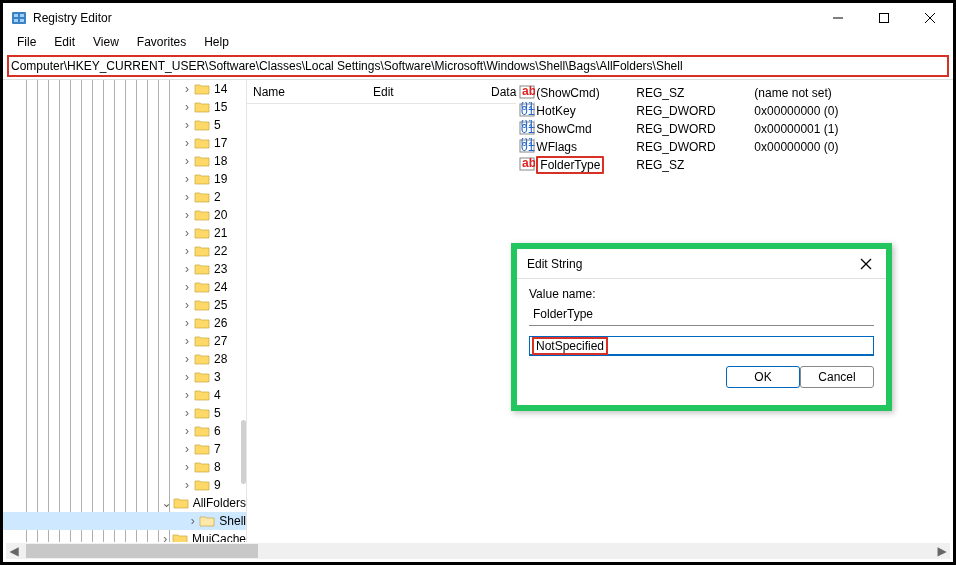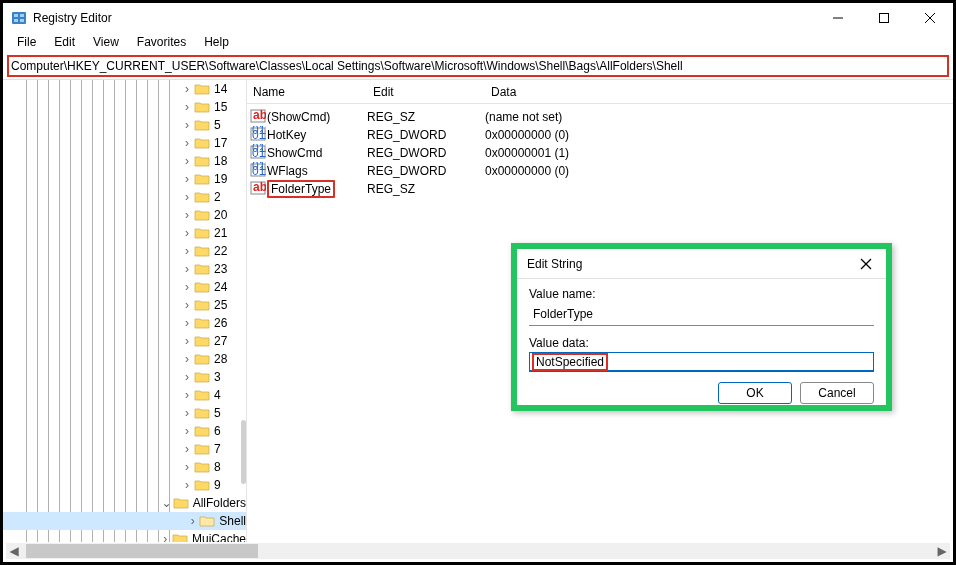--- a/index.html
+++ b/index.html
@@ -28,21 +28,21 @@
 .tree-row{height:18px;display:flex;align-items:center;padding-left:0;position:relative}
 .tree-row .indent{display:inline-block}
 .tree-row .chev{width:14px;display:inline-flex;justify-content:center;color:#666}
 .tree-row .folder{width:16px;height:14px;margin-right:4px;display:inline-flex}
 .tree-row.sel{background:#cde8ff}
 .tree-guides{position:absolute;left:0;top:0;height:100%;pointer-events:none}
 .tree-guides div{position:absolute;top:0;bottom:0;width:1px;background:#b0b0b0}
 .tree-divider{position:absolute;right:0;top:340px;height:64px;width:5px;background:#d0d0d0;border-radius:3px}
 
 
-.list{flex:1;display:flex;flex-direction:column;position:relative}
+.list{flex:1;display:flex;flex-direction:row;position:relative}
 .cols{display:flex;height:24px;align-items:center;border-bottom:1px solid #e5e5e5}
 .cols div{padding-left:6px}
 .col-name{width:120px}
 .col-type{width:118px}
 .col-data{flex:1}
 .rows{padding-top:2px}
 .row{display:flex;height:18px;align-items:flex-end}
 .row .ic{width:18px;display:inline-flex;justify-content:center;margin-left:2px}
 .row .nm{width:100px}
 .row .tp{width:118px}
@@ -57,21 +57,21 @@
 
 .dialog{position:absolute;left:508px;top:240px;width:381px;height:168px;background:#fff;border:6px solid #22c55e;box-shadow:2px 2px 6px rgba(0,0,0,.25)}
 .dlg-title{height:30px;display:flex;align-items:center;padding:0 10px;border-bottom:1px solid #e0e0e0}
 .dlg-title .t{flex:1}
 .dlg-title .x{width:20px;display:flex;justify-content:center}
 .dlg-body{padding:8px 12px 0 12px}
 .fld-label{margin-bottom:2px}
 .fld-name-box{border-bottom:1px solid #888;padding:4px 4px;margin-bottom:10px}
 .fld-data-box{border:1px solid #0067c0;border-top-width:1px;border-bottom:2px solid #0067c0;padding:2px 2px;height:20px;display:flex;align-items:center}
 .fld-data-box .hl{border:2px solid #d93025;padding:0 2px}
-.dlg-btns{display:flex;justify-content:flex-end;gap:8px;padding:10px 12px}
+.dlg-btns{display:flex;justify-content:flex-end;padding:10px 12px}
 .dlg-btns button{width:74px;height:22px;background:#fff;border:1px solid #888;border-radius:3px}
 .dlg-btns .ok{border-color:#0067c0}
 
 
 svg{display:block}
 </style>
 </head>
 <body>
 
 <div class="titlebar">
@@ -480,21 +480,20 @@
     <span class="x">
         <svg width="12" height="12">
           <line x1="1" y1="1" x2="11" y2="11" stroke="#000" stroke-width="1.2"></line>
           <line x1="11" y1="1" x2="1" y2="11" stroke="#000" stroke-width="1.2"></line>
         </svg>
       </span>
   </div>
   <div class="dlg-body">
     <div class="fld-label">Value name:</div>
     <div class="fld-name-box"><span>FolderType</span></div>
-    <div class="fld-label">Value data:</div>
     <div class="fld-data-box">
         <span class="hl">NotSpecified</span>
       </div>
   </div>
   <div class="dlg-btns">
     <button class="ok">OK</button>
     <button>Cancel</button>
   </div>
 </div>
 

